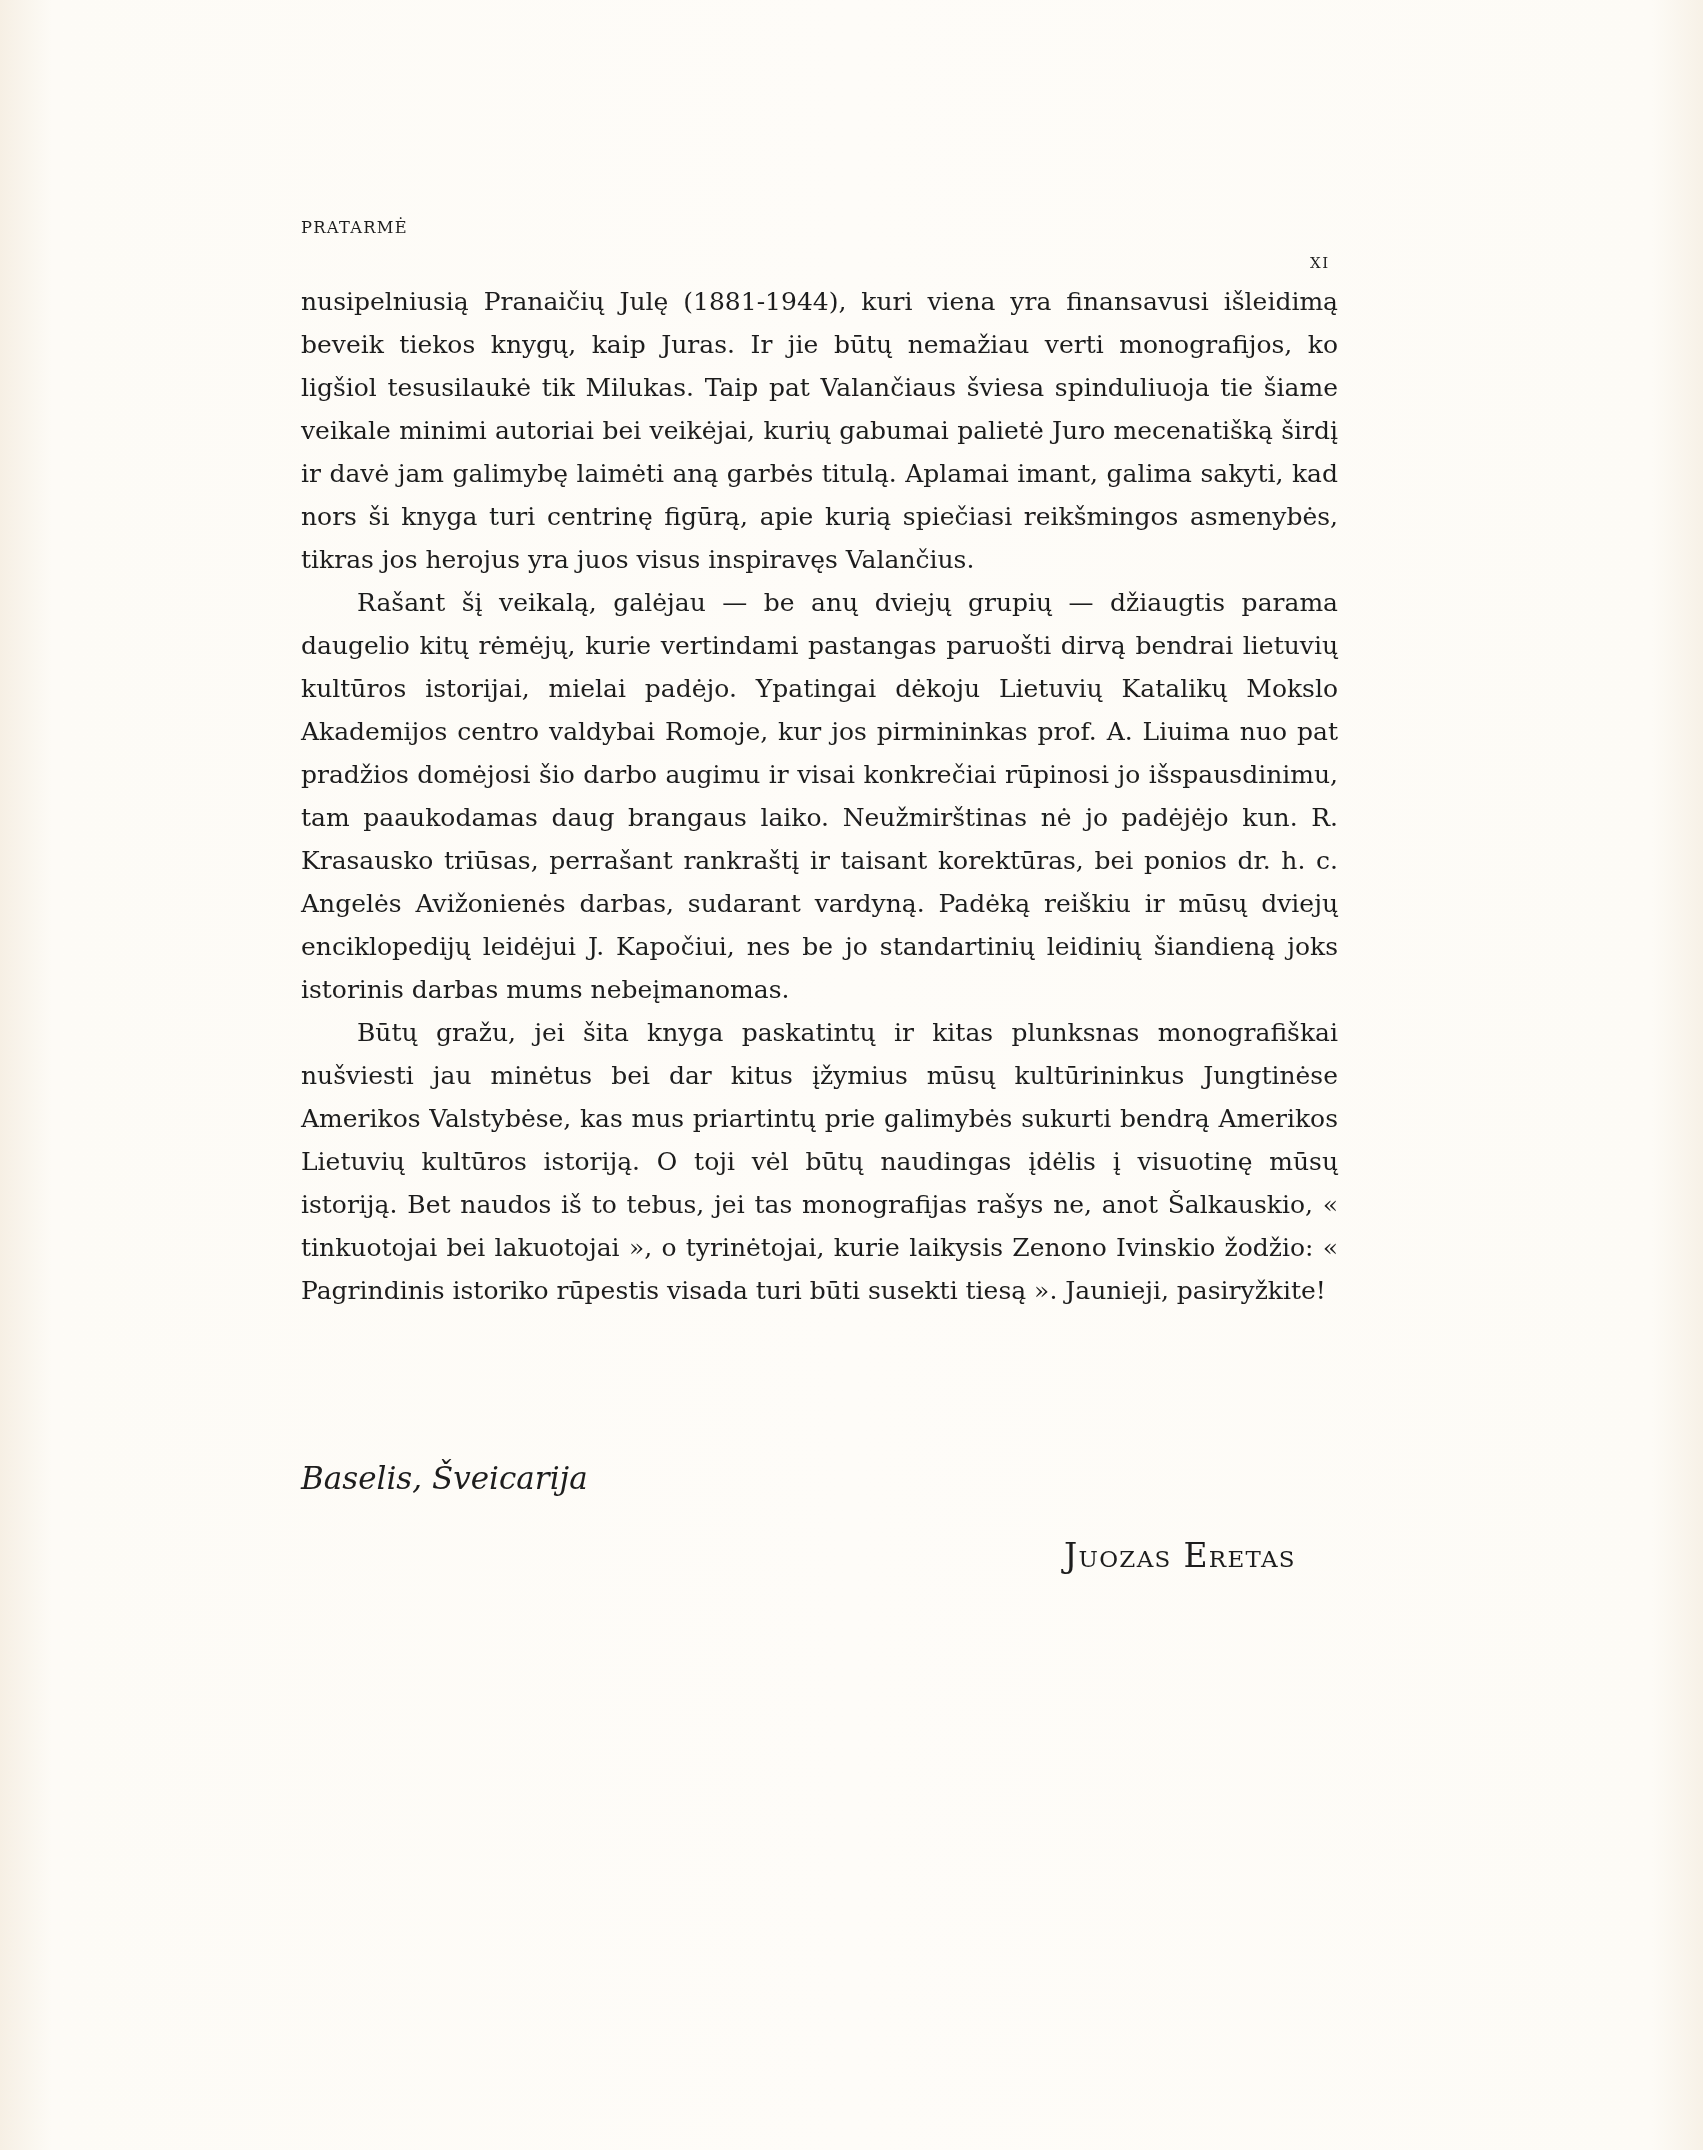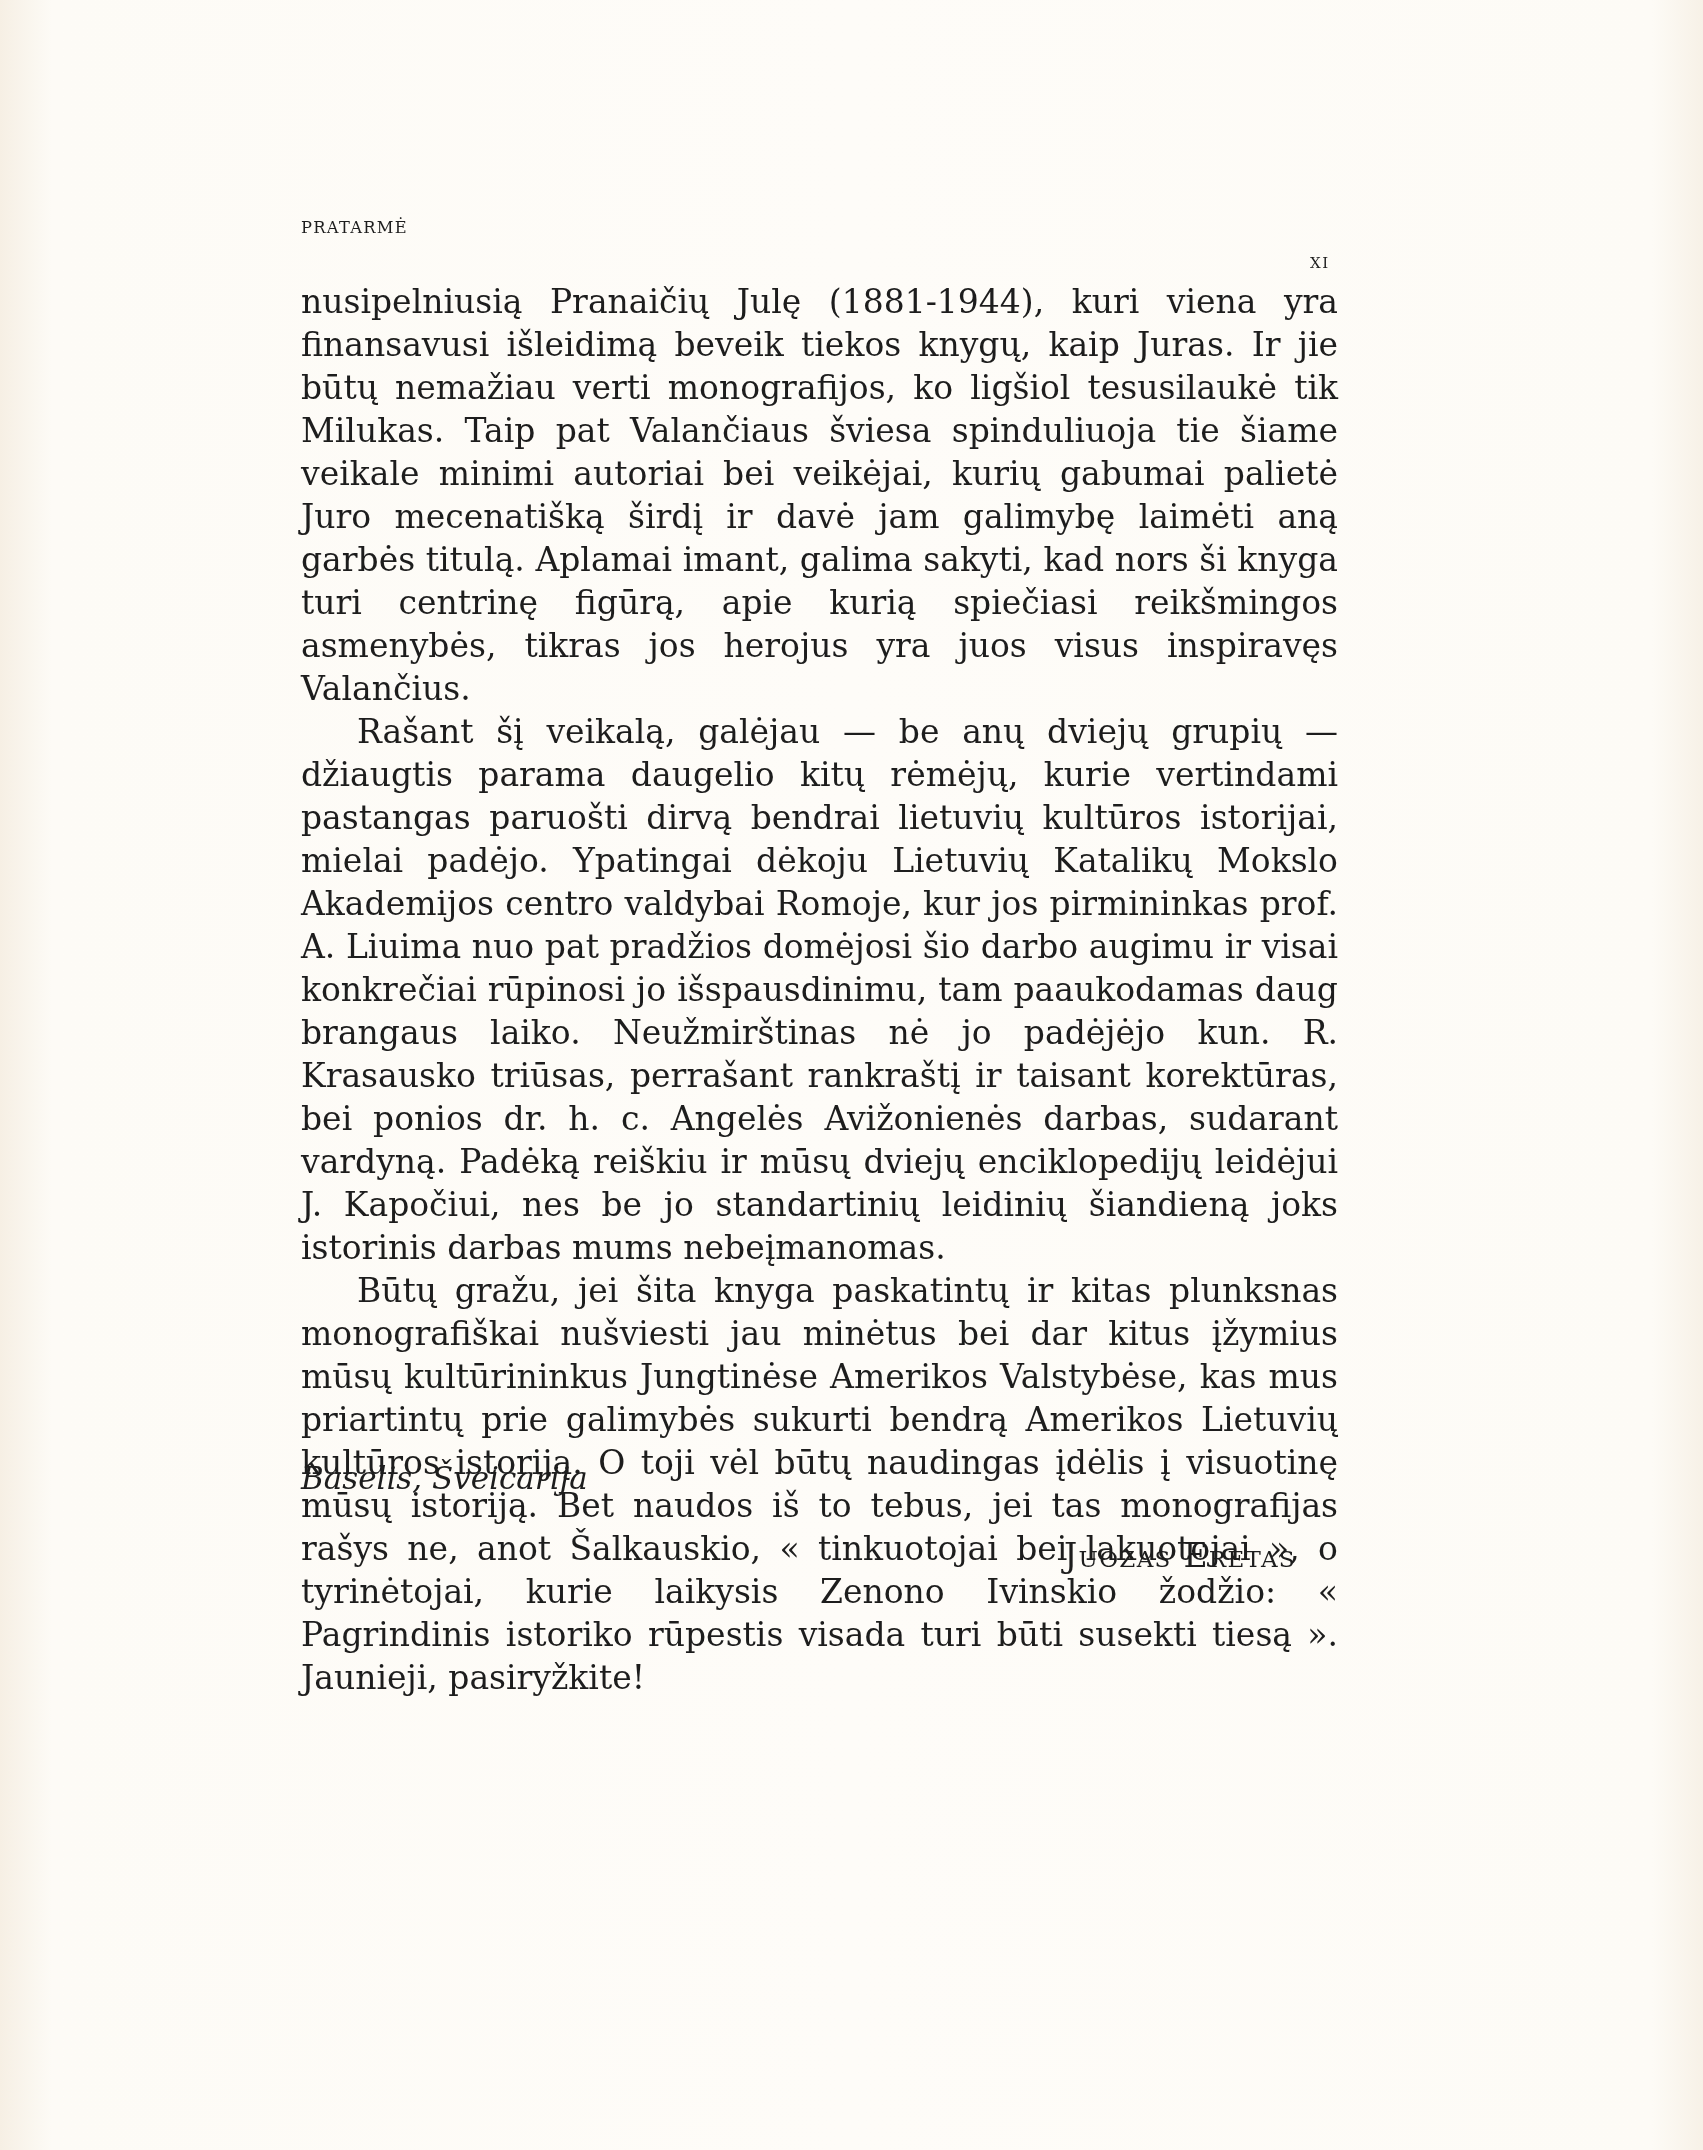--- a/index.html
+++ b/index.html
@@ -11,21 +11,21 @@
     position: relative;
     overflow: hidden;
   }
   .page { position: absolute; left: 0; top: 0; width: 1703px; height: 2490px;
     background: linear-gradient(90deg, #f6efe4 0px, #fdfbf6 52px, #fefcf8 50%, #fdfbf6 1652px, #f7f1e7 1703px); }
   .running-head { position: absolute; top: 215px; left: 301px; width: 1037px; height: 30px; }
   .running-title { position: absolute; left: 0; right: 0; text-align: left;
     font-size: 16.3px; letter-spacing: 1.3px; top: 3.4px; }
   .page-number { position: absolute; right: 8px; top: 3.4px; font-size: 15px; letter-spacing: 1.7px; margin-top: 36px; }
   .body-text { position: absolute; top: 280px; left: 301px; width: 1037px;
-    font-size: 33px; line-height: 43px; text-align: justify; }
+    font-size: 25px; line-height: 43px; text-align: justify; }
   .body-text p { margin: 0; text-indent: 0; }
   .body-text p.indent { text-indent: 56px; }
   .place { position: absolute; top: 1460px; left: 301px; font-style: italic; font-size: 31px; }
   .signature { position: absolute; top: 1536px; left: 1032px; font-size: 33px; font-variant: small-caps; letter-spacing: 1.3px; margin-left: 32px; }
 </style>
 </head>
 <body>
 
 <div class="page">
   <div class="running-head">

